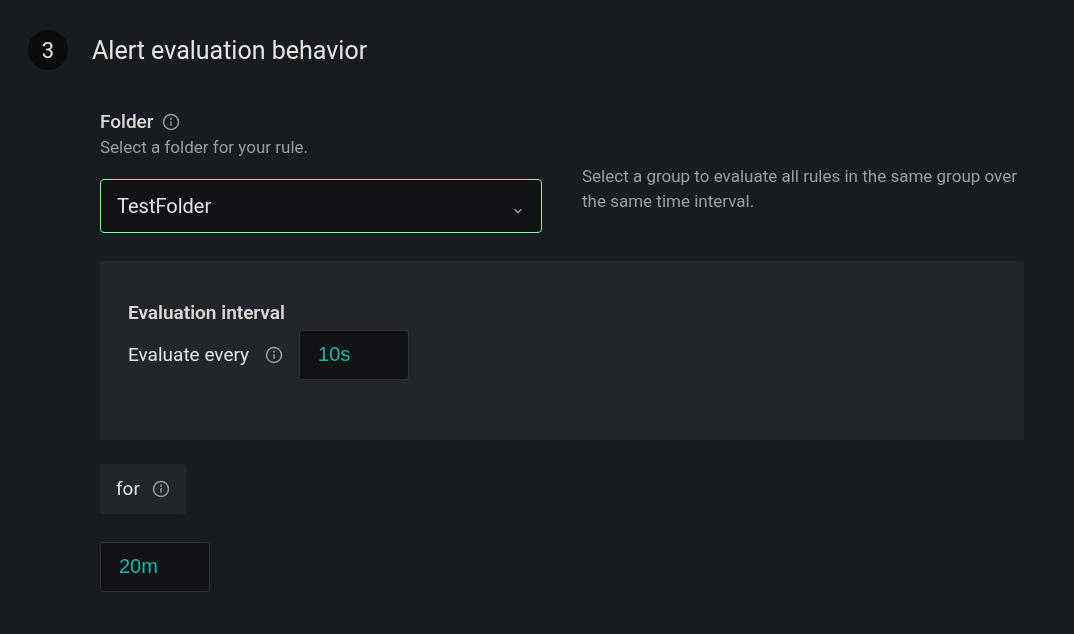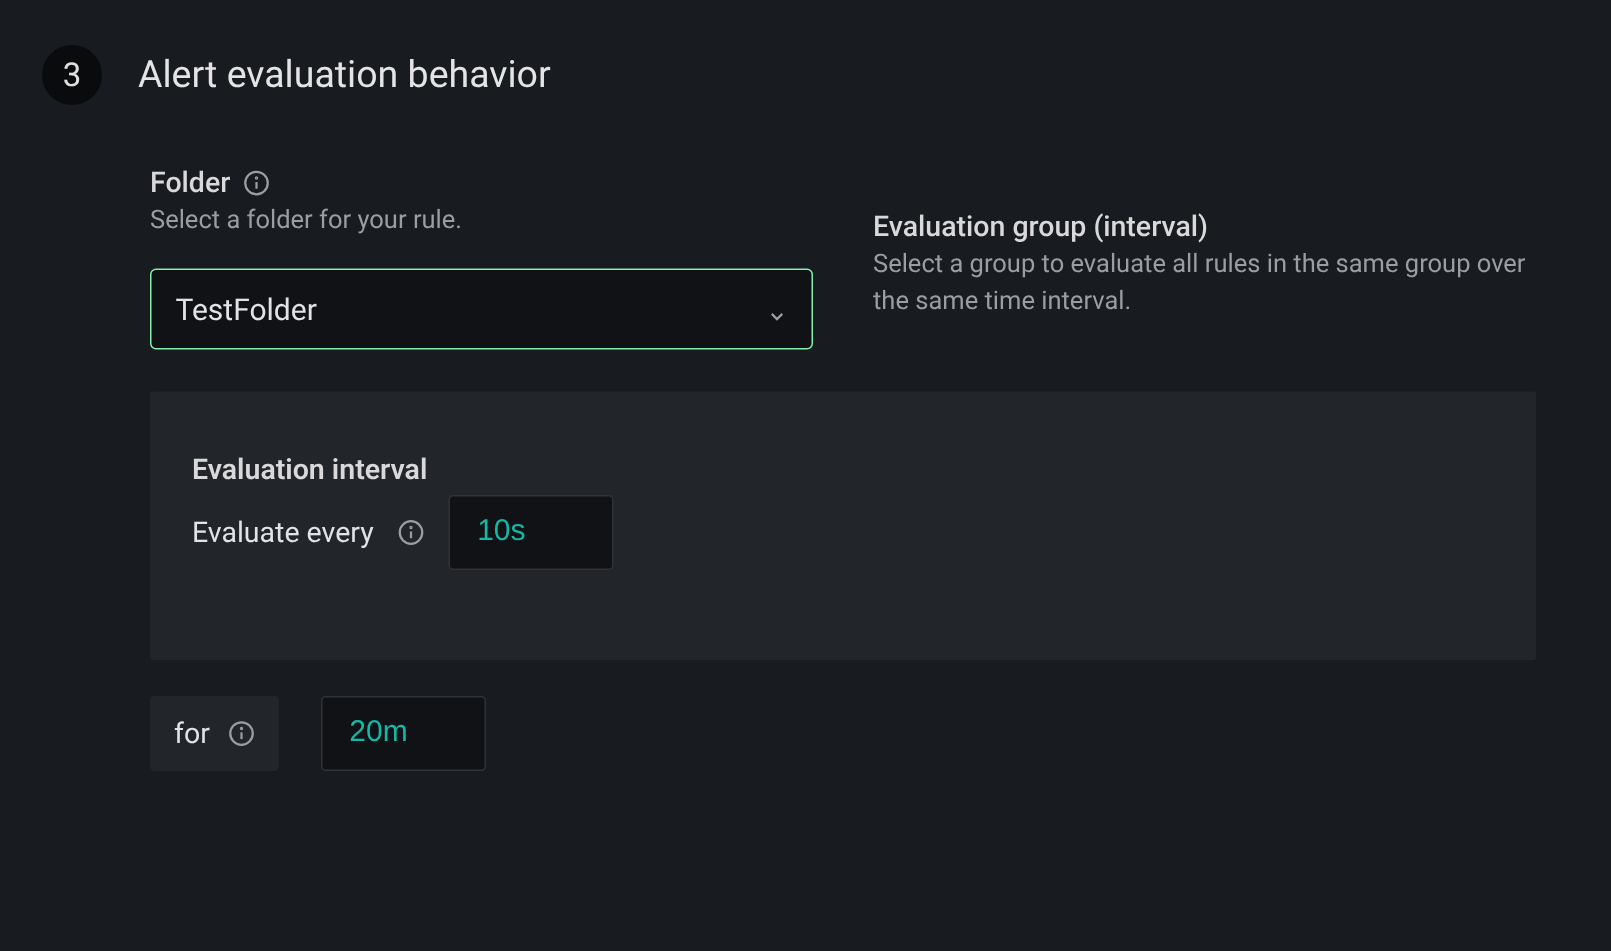--- a/index.html
+++ b/index.html
@@ -140,22 +140,23 @@
       border: 1px solid #303236;
       border-radius: 3px;
       padding: 10px 18px;
       color: #14b8a6;
       font-size: 20px;
       width: 110px;
       height: 50px;
     }
     .bottom-row {
       display: flex;
-      align-items: flex-end;
+      align-items: flex-start;
       gap: 28px;
+      flex-direction: column;
     }
     .for-label-box {
       background-color: #22252a;
       border-radius: 3px;
       padding: 10px 16px;
       display: flex;
       align-items: center;
       gap: 12px;
       height: 50px;
     }
@@ -192,21 +193,20 @@
         <span>TestFolder</span>
         <span class="chevron">
           <svg viewBox="0 0 24 24" fill="none" stroke="currentColor" stroke-width="2.5">
             <polyline points="6 9 12 15 18 9"></polyline>
           </svg>
         </span>
       </div>
     </div>
 
     <div class="field-col">
-      <div class="field-label">Evaluation group (interval)</div>
       <div class="field-desc">Select a group to evaluate all rules in the same group over the same time interval.</div>
     </div>
 
   </div>
 
   <div class="inset-panel">
     <div class="inset-title">Evaluation interval</div>
     <div class="inline-row">
       <span class="inline-label">Evaluate every</span>
       <span class="info-icon">

